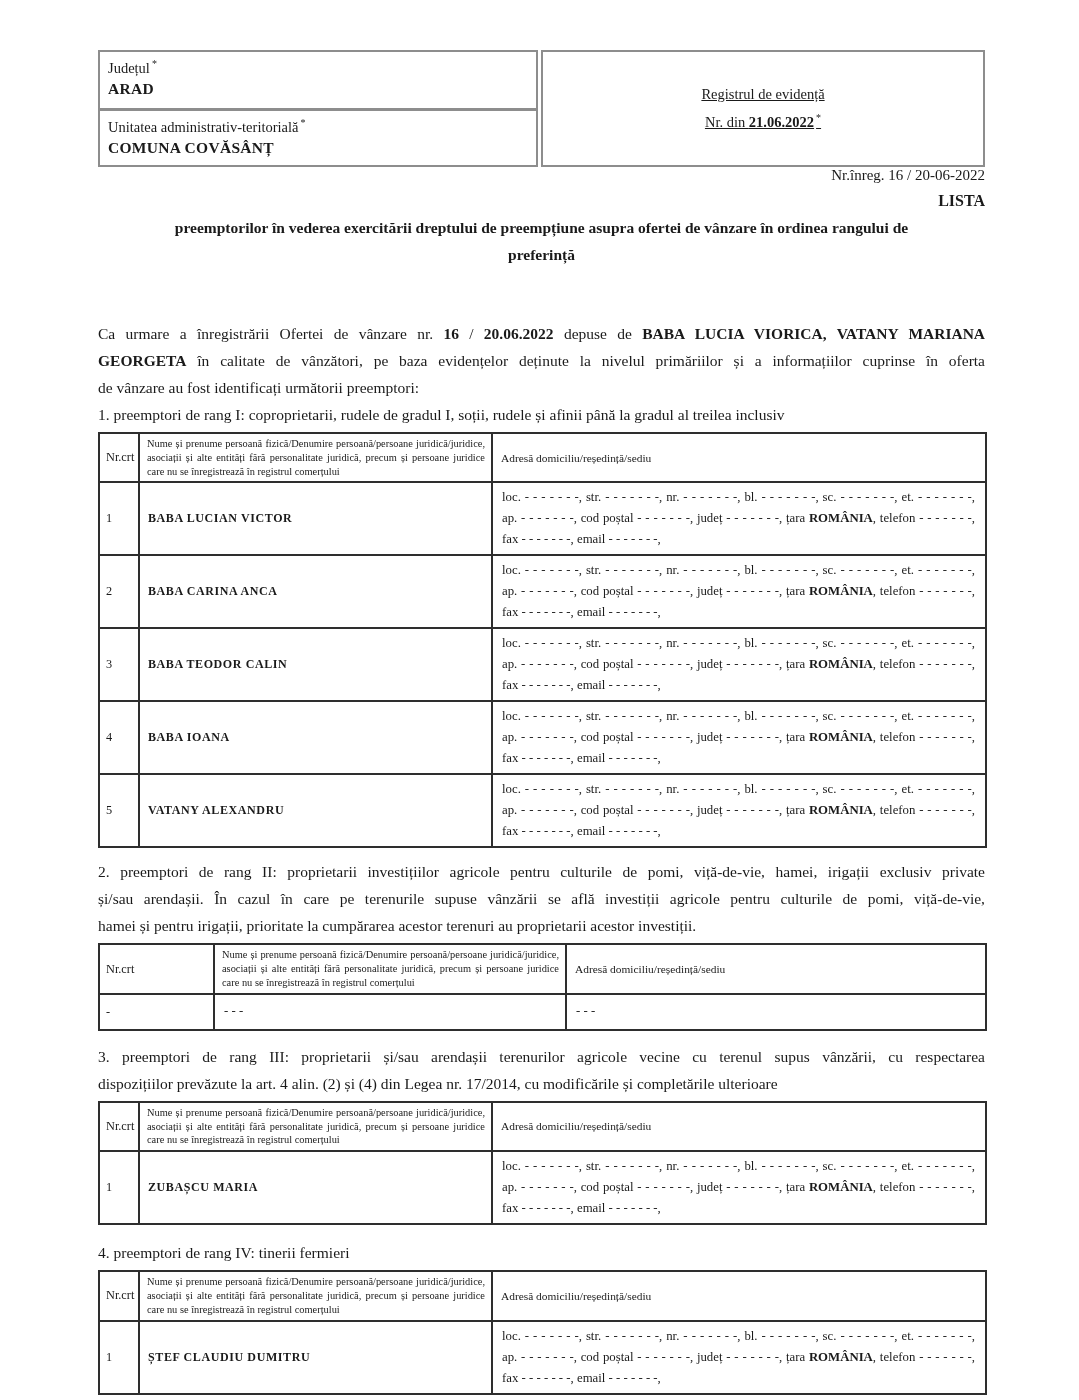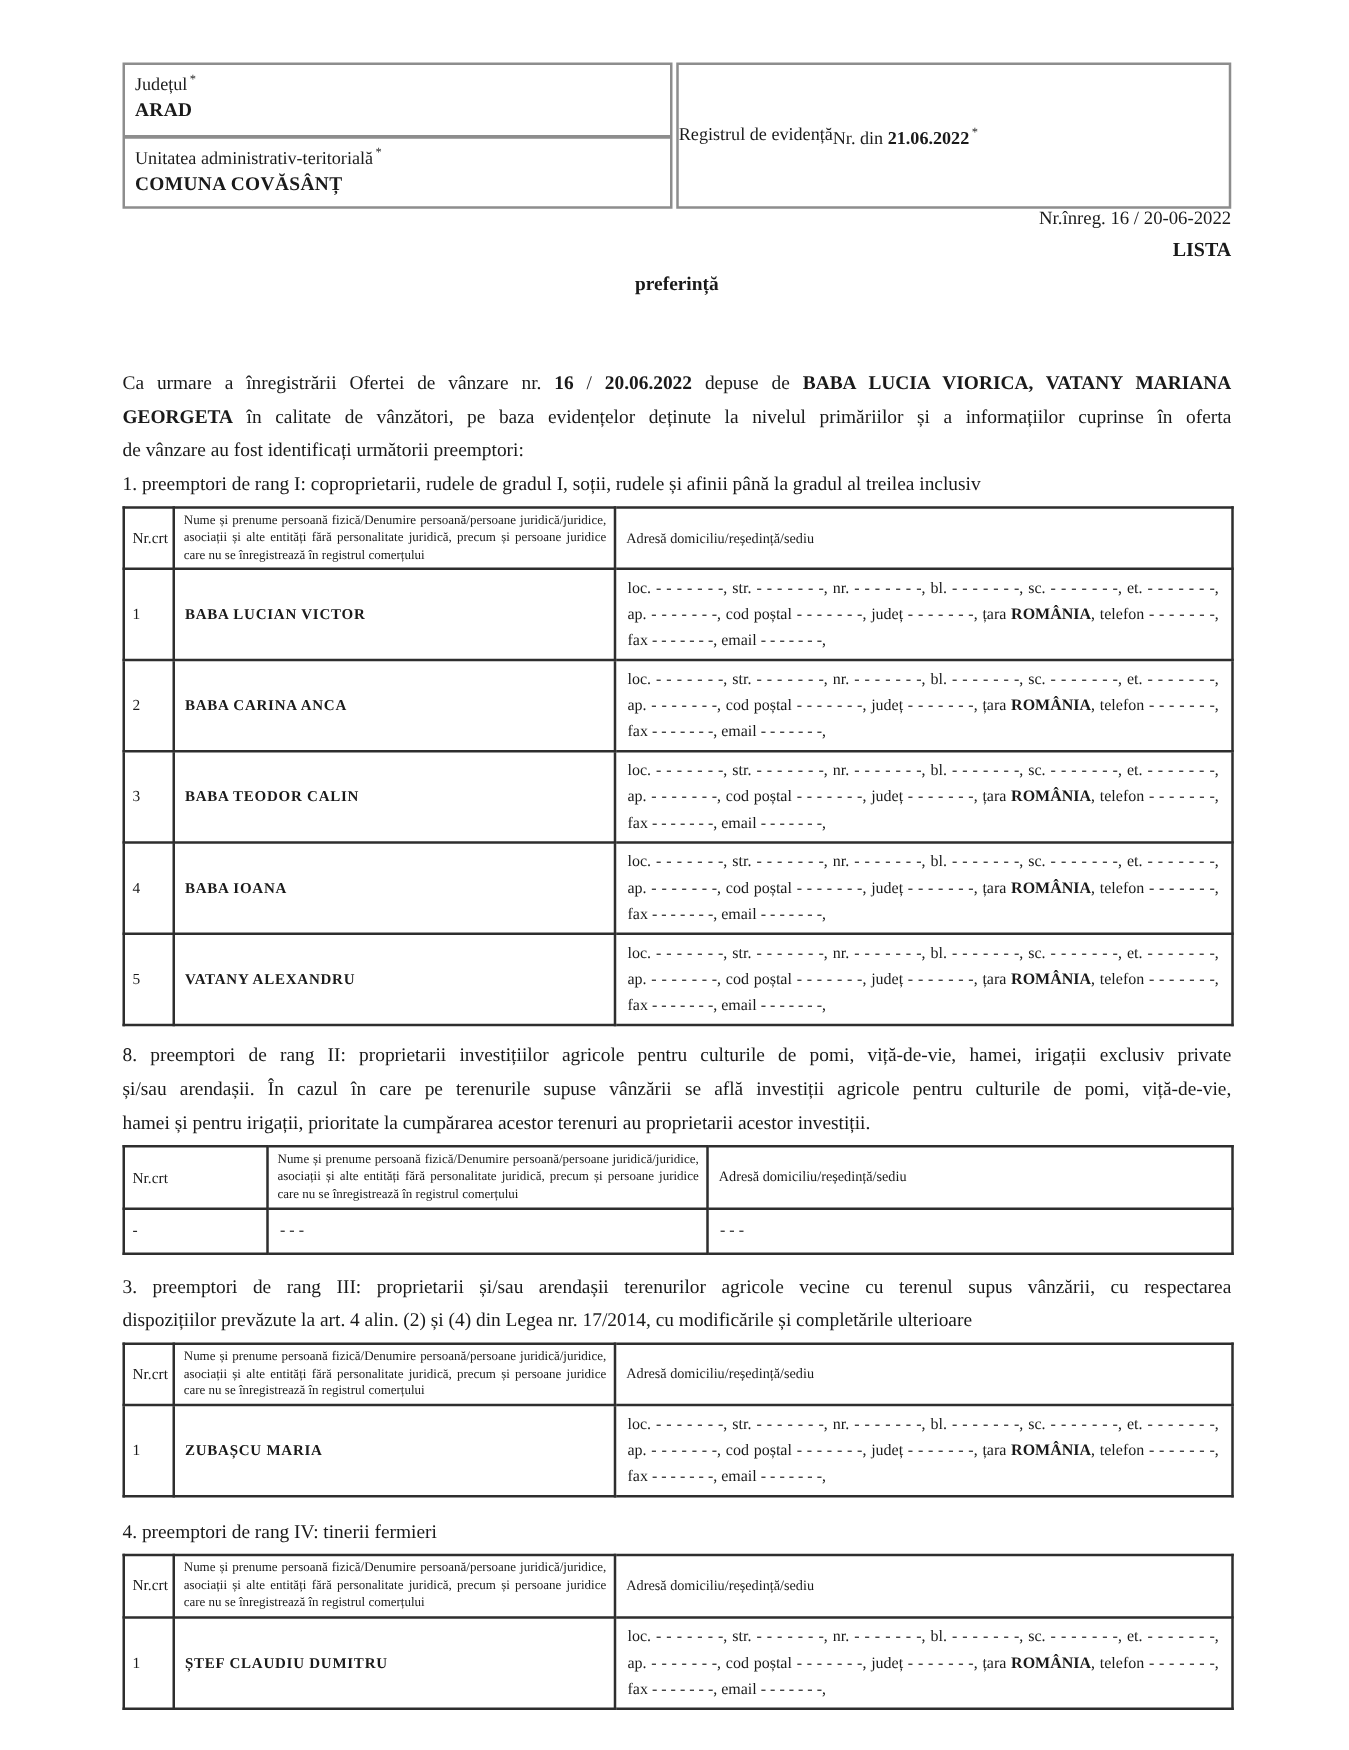--- a/index.html
+++ b/index.html
@@ -10,22 +10,22 @@
   }
   .content { position:absolute; left:98px; top:0; width:887px; }
 
   
   .header-grid { display:flex; gap:3px; margin-top:50px; }
   .hdr-left { width:440px; border:2px solid #8d8d8d; }
   .hdr-cell { padding:6px 8px 4px 8px; height:56px; }
   .hdr-cell.second { border-top:3px solid #8d8d8d; height:57px; }
   .hdr-label { font-size:14.5px; }
   .hdr-value { font-weight:bold; font-size:15.5px; letter-spacing:.3px; margin-top:3px; }
-  .hdr-right { flex:1; border:2px solid #8d8d8d; display:flex; 
-               align-items:center; font-size:14.5px; line-height:23px; }
+  .hdr-right { flex:1; border:2px solid #8d8d8d; display:flex; flex-direction:column;
+               align-items:center; justify-content:center; font-size:14.5px; line-height:23px;text-decoration:underline; }
   .ast { font-size:10px; vertical-align:super; padding-left:2px; }
 
   
   .reg-line { text-align:right; font-size:15px; }
   .doc-title { margin-top:4px; text-align:right; font-weight:bold; font-size:16px; line-height:26px; }
   .doc-subtitle { text-align:center; font-weight:bold; font-size:15.5px; line-height:27px; }
   .para { font-size:15.5px; line-height:27px; }
   .jline { display:block; text-align:justify; text-align-last:justify; }
   .pline { display:block; }
   .mt-intro { margin-top:52px; }
@@ -68,20 +68,21 @@
       <div class="hdr-right">
         <div>Registrul de evidență</div>
         <div><span>Nr. din </span><b>21.06.2022</b><sup class="ast">*</sup></div>
       </div>
     </div>
 
     <div class="reg-line">Nr.înreg. 16 / 20-06-2022</div>
 
     <div class="doc-title">LISTA</div>
     <div class="doc-subtitle">
+      <span class="pline">preemptorilor în vederea exercitării dreptului de preempțiune asupra ofertei de vânzare în ordinea rangului de</span>
       <span class="pline">preferință</span>
     </div>
 
     <div class="para mt-intro">
       <span class="jline"><span>Ca urmare a înregistrării Ofertei de vânzare nr. </span><b>16</b><span> / </span><b>20.06.2022</b><span> depuse de </span><b>BABA LUCIA VIORICA, VATANY MARIANA</b></span>
       <span class="jline"><b>GEORGETA</b><span> în calitate de vânzători, pe baza evidențelor deținute la nivelul primăriilor și a informațiilor cuprinse în oferta</span></span>
       <span class="pline">de vânzare au fost identificați următorii preemptori:</span>
       <span class="pline">1. preemptori de rang I: coproprietarii, rudele de gradul I, soții, rudele și afinii până la gradul al treilea inclusiv</span>
     </div>
 
@@ -139,21 +140,21 @@
         <td class="c-addr">
           <span class="addr-j">loc. - - - - - - -, str. - - - - - - -, nr. - - - - - - -, bl. - - - - - - -, sc. - - - - - - -, et. - - - - - - -,</span>
           <span class="addr-j"><span>ap. - - - - - - -, cod poștal - - - - - - -, județ - - - - - - -, țara </span><b>ROMÂNIA</b><span>, telefon - - - - - - -,</span></span>
           <span class="addr-l">fax - - - - - - -, email - - - - - - -,</span>
         </td>
       </tr>
     </tbody>
       </table>
 
     <div class="para mt-s2">
-      <span class="jline">8. preemptori de rang II: proprietarii investițiilor agricole pentru culturile de pomi, viță-de-vie, hamei, irigații exclusiv private</span>
+      <span class="jline">2. preemptori de rang II: proprietarii investițiilor agricole pentru culturile de pomi, viță-de-vie, hamei, irigații exclusiv private</span>
       <span class="jline">și/sau arendașii. În cazul în care pe terenurile supuse vânzării se află investiții agricole pentru culturile de pomi, viță-de-vie,</span>
       <span class="pline">hamei și pentru irigații, prioritate la cumpărarea acestor terenuri au proprietarii acestor investiții.</span>
     </div>
 
     <table class="doc-table">
       <colgroup>
           <col style="width:115px">
           <col style="width:352px">
           <col style="width:420px">
         </colgroup>

